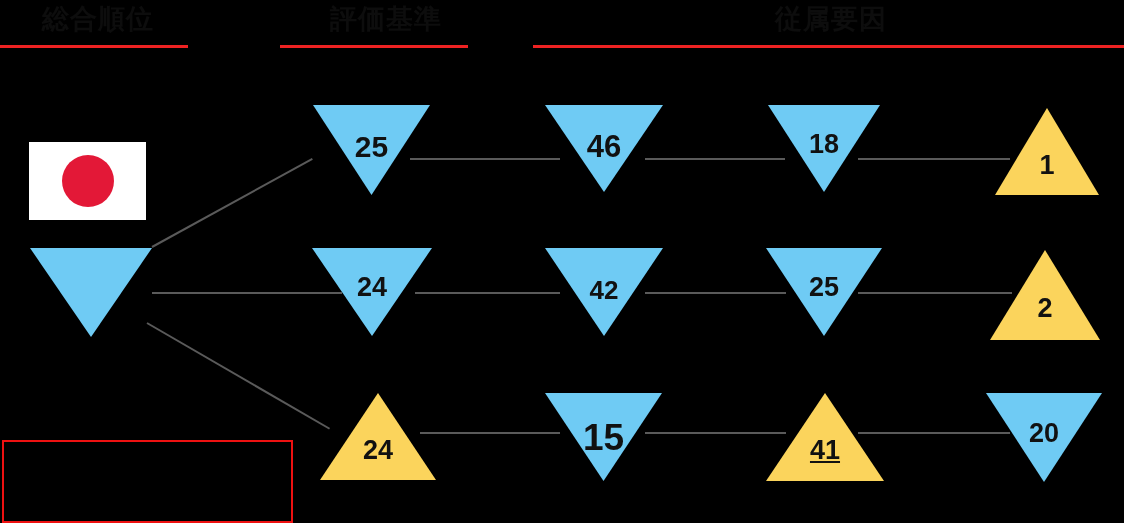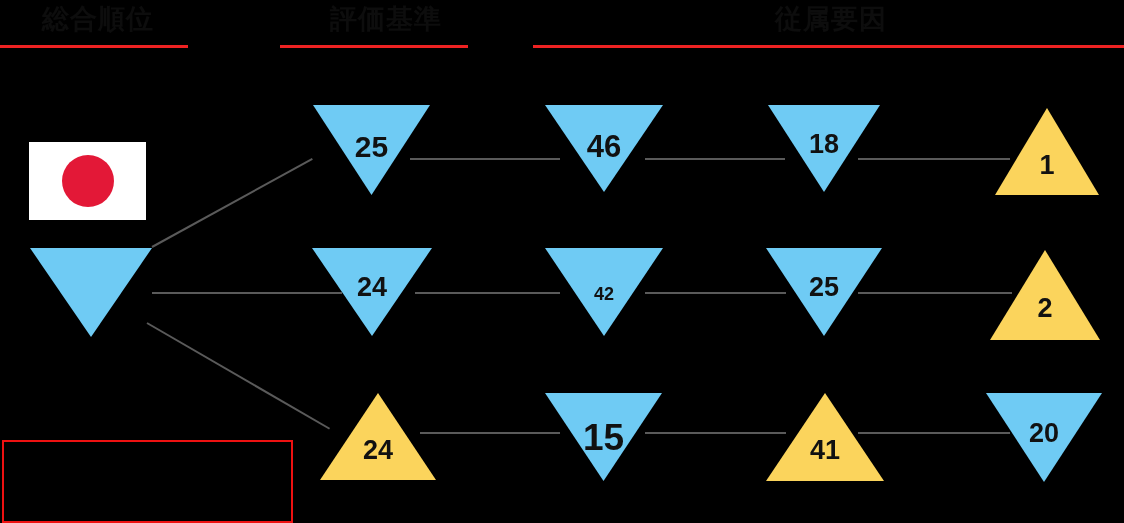--- a/index.html
+++ b/index.html
@@ -148,21 +148,21 @@
       <div class="tri" style="left: 312px; top: 248px; width: 120px; height: 88px;">
         <svg class="shape" viewBox="0 0 120 88" preserveAspectRatio="none">
           <polygon points="0,0 120,0 60,88" fill="#6fcbf4"></polygon>
         </svg>
         <div class="num" style="font-size: 27px; color: rgb(17, 17, 17); top: 26.4px;">24</div>
       </div>
       <div class="tri" style="left: 545px; top: 248px; width: 118px; height: 88px;">
         <svg class="shape" viewBox="0 0 118 88" preserveAspectRatio="none">
           <polygon points="0,0 118,0 59,88" fill="#6fcbf4"></polygon>
         </svg>
-        <div class="num" style="font-size: 18px; color: rgb(17, 17, 17); top: 37px;">42</div>
+        <div class="num" style="font-size: 26px; color: rgb(17, 17, 17); top: 29px;">42</div>
       </div>
       <div class="tri" style="left: 766px; top: 248px; width: 116px; height: 88px;">
         <svg class="shape" viewBox="0 0 116 88" preserveAspectRatio="none">
           <polygon points="0,0 116,0 58,88" fill="#6fcbf4"></polygon>
         </svg>
         <div class="num" style="font-size: 27px; color: rgb(17, 17, 17); top: 26.4px;">25</div>
       </div>
       <div class="tri" style="left: 990px; top: 250px; width: 110px; height: 90px;">
         <svg class="shape" viewBox="0 0 110 90" preserveAspectRatio="none">
           <polygon points="55,0 110,90 0,90" fill="#fbd45c"></polygon>
@@ -178,21 +178,21 @@
       <div class="tri" style="left: 545px; top: 393px; width: 117px; height: 88px;">
         <svg class="shape" viewBox="0 0 117 88" preserveAspectRatio="none">
           <polygon points="0,0 117,0 58.5,88" fill="#6fcbf4"></polygon>
         </svg>
         <div class="num" style="font-size: 37px; color: rgb(17, 17, 17); top: 26.4px;">15</div>
       </div>
       <div class="tri" style="left: 766px; top: 393px; width: 118px; height: 88px;">
         <svg class="shape" viewBox="0 0 118 88" preserveAspectRatio="none">
           <polygon points="59,0 118,88 0,88" fill="#fbd45c"></polygon>
         </svg>
-        <div class="num" style="font-size: 27px; color: rgb(17, 17, 17); top: 44px;">41</div>
+        <div class="num" style="font-size: 27px; color: rgb(17, 17, 17); top: 44px; text-decoration: underline;">41</div>
       </div>
       <div class="tri" style="left: 986px; top: 393px; width: 116px; height: 89px;">
         <svg class="shape" viewBox="0 0 116 89" preserveAspectRatio="none">
           <polygon points="0,0 116,0 58,89" fill="#6fcbf4"></polygon>
         </svg>
         <div class="num" style="font-size: 27px; color: rgb(17, 17, 17); top: 26.7px;">20</div>
       </div>
     </div>
 
   <div id="panel-layer">

